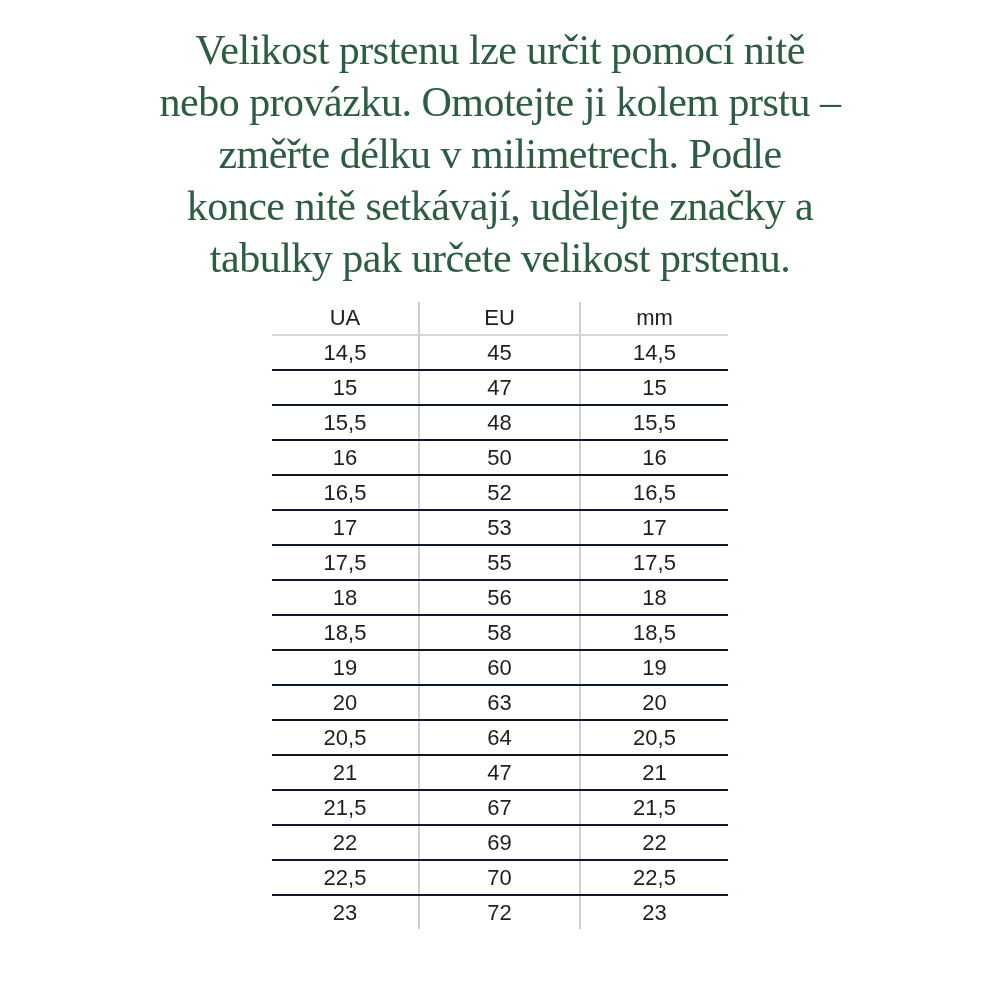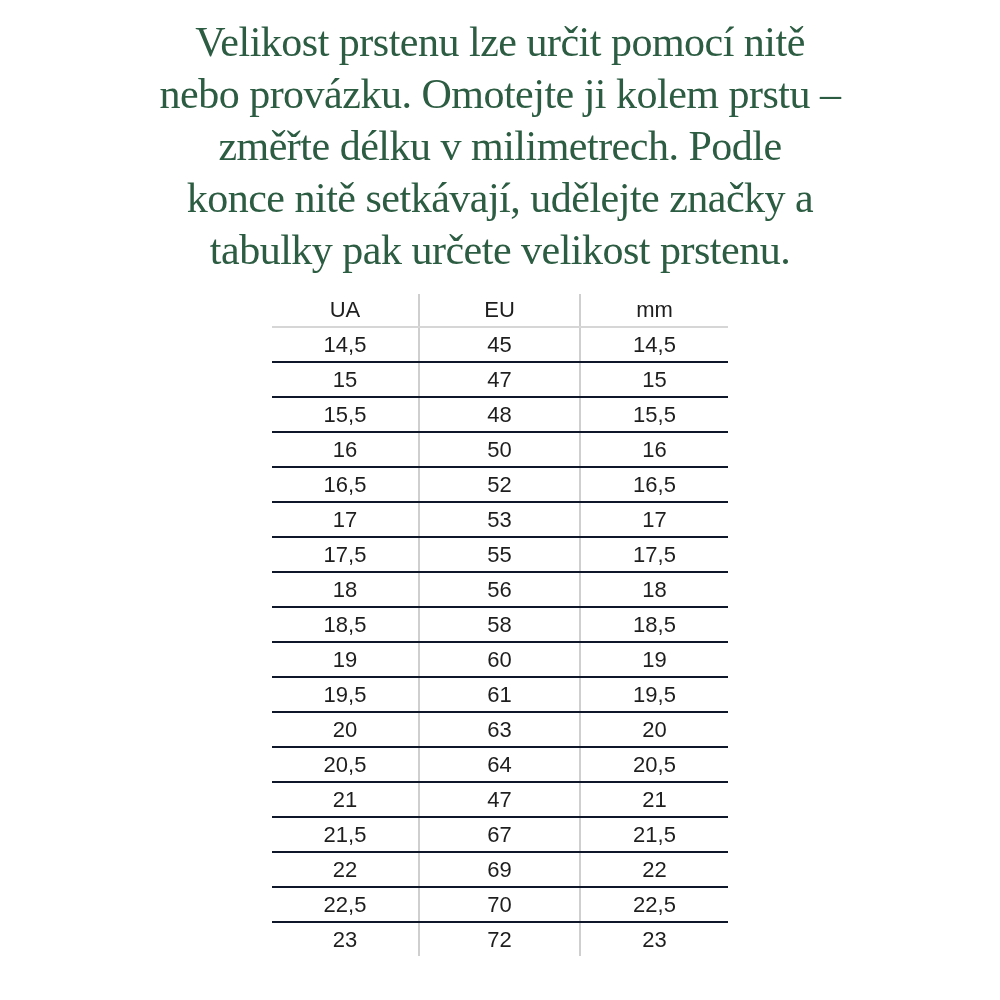--- a/index.html
+++ b/index.html
@@ -6,21 +6,21 @@
     margin: 0;
     padding: 0;
     background: #ffffff;
   }
   body {
     width: 1000px;
     height: 1000px;
     overflow: hidden;
   }
   .intro {
-    padding-top: 16px;
+    padding-top: 24px;
     text-align: center;
     font-family: "Liberation Serif", serif;
     font-size: 42px;
     line-height: 52px;
     letter-spacing: -0.5px;
     color: #2c5c42;
   }
   .intro .line {
     white-space: nowrap;
   }
@@ -123,25 +123,20 @@
         <td>18,5</td>
         <td>58</td>
         <td>18,5</td>
       </tr>
       <tr>
         <td>19</td>
         <td>60</td>
         <td>19</td>
       </tr>
       <tr>
-        <td>19,5</td>
-        <td>61</td>
-        <td>19,5</td>
-      </tr>
-      <tr>
         <td>20</td>
         <td>63</td>
         <td>20</td>
       </tr>
       <tr>
         <td>20,5</td>
         <td>64</td>
         <td>20,5</td>
       </tr>
       <tr>

